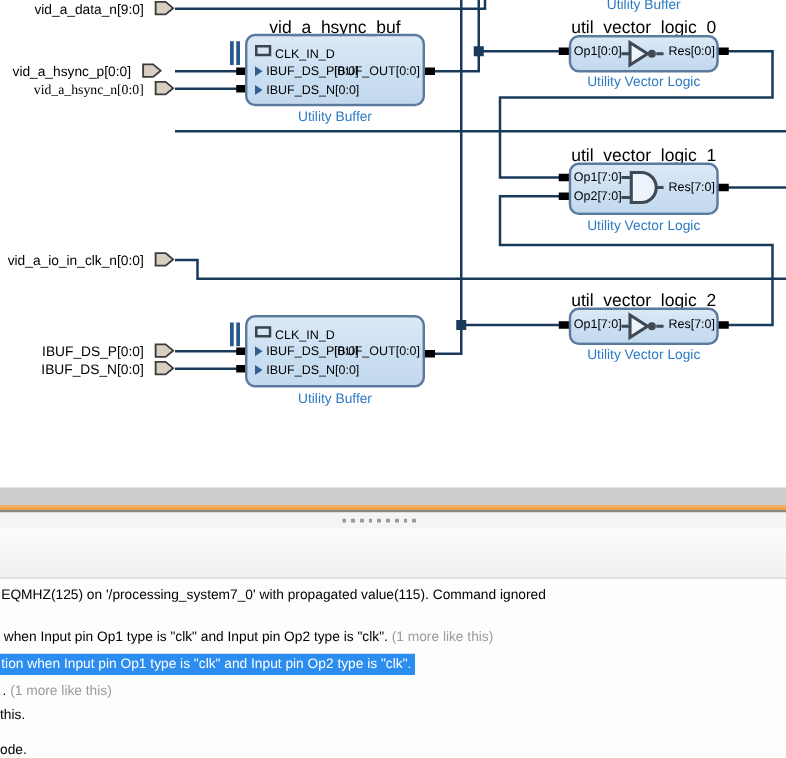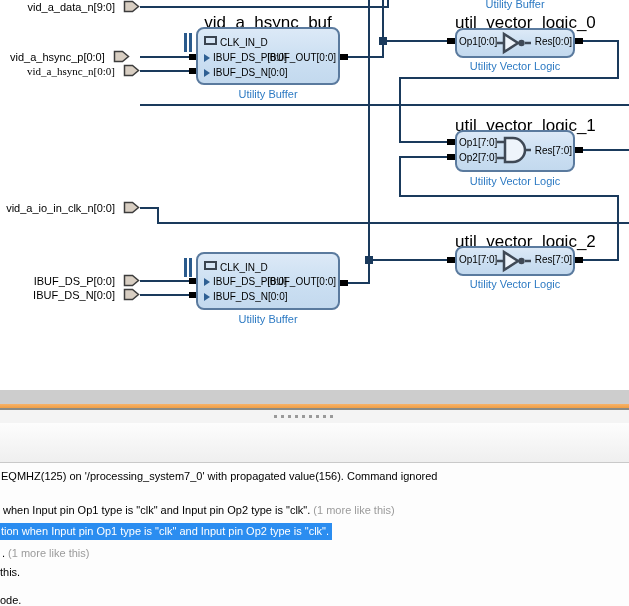--- a/index.html
+++ b/index.html
@@ -5,21 +5,21 @@
   html,body{margin:0;padding:0;}
   body{font-family:"Liberation Sans",sans-serif;}
   #app{position:relative;width:629px;height:606px;background:#ffffff;overflow:hidden;}
 
   
   #diagram{position:absolute;left:0;top:0;width:629px;height:390px;background:#ffffff;}
   #wires{position:absolute;left:0;top:0;}
 
   .blk{position:absolute;background:linear-gradient(180deg,#dcE9f7 0%,#cbdff2 55%,#c3d9ee 100%);
        border:2px solid #5a7a9e;border-radius:8px;box-sizing:border-box;}
-  .blk-title{position:absolute;font-size:17px;color:#000;text-align:center;white-space:nowrap;}
+  .blk-title{position:absolute;font-size:14px;color:#000;text-align:center;white-space:nowrap;}
   .blk-sub{position:absolute;font-size:11px;color:#2d7ac3;text-align:center;white-space:nowrap;}
   .pin{position:absolute;font-size:10px;color:#000;white-space:nowrap;line-height:11px;}
   .pin.r{text-align:right;}
   .tri{display:inline-block;width:0;height:0;border-top:4px solid transparent;border-bottom:4px solid transparent;
        border-left:6px solid #2e5f93;margin-right:3px;vertical-align:-1px;}
   .ifico{display:inline-block;width:9px;height:5px;border:2px solid #3a4450;margin-right:3px;vertical-align:1px;}
   .ifbars{position:absolute;width:9px;height:19px;}
   .ifbars:before,.ifbars:after{content:"";position:absolute;top:0;bottom:0;width:3px;background:#2a5a8c;}
   .ifbars:before{left:0;} .ifbars:after{left:5px;}
 
@@ -186,21 +186,21 @@
   <div id="gray-band"></div>
   <div id="orange-bar"></div>
   <div id="dark-line"></div>
   <div id="splitter">
     <div class="dots"></div>
   </div>
   <div id="console-header"></div>
 
   <div id="console-body">
     <div class="cline" style="left:1px;top:6px;">
-      <span>EQMHZ(125) on '/processing_system7_0' with propagated value(156). Command ignored</span>
+      <span>EQMHZ(125) on '/processing_system7_0' with propagated value(115). Command ignored</span>
     </div>
     <div class="cline" style="left:3px;top:40px;">
       <span>when Input pin Op1 type is "clk" and Input pin Op2 type is "clk".</span><span class="more"> (1 more like this)</span>
     </div>
     <div class="cline sel" style="left:0;top:60px;">
       <span>tion when Input pin Op1 type is "clk" and Input pin Op2 type is "clk".</span>
     </div>
     <div class="cline" style="left:2px;top:83px;">
       <span>.</span><span class="more"> (1 more like this)</span>
     </div>

